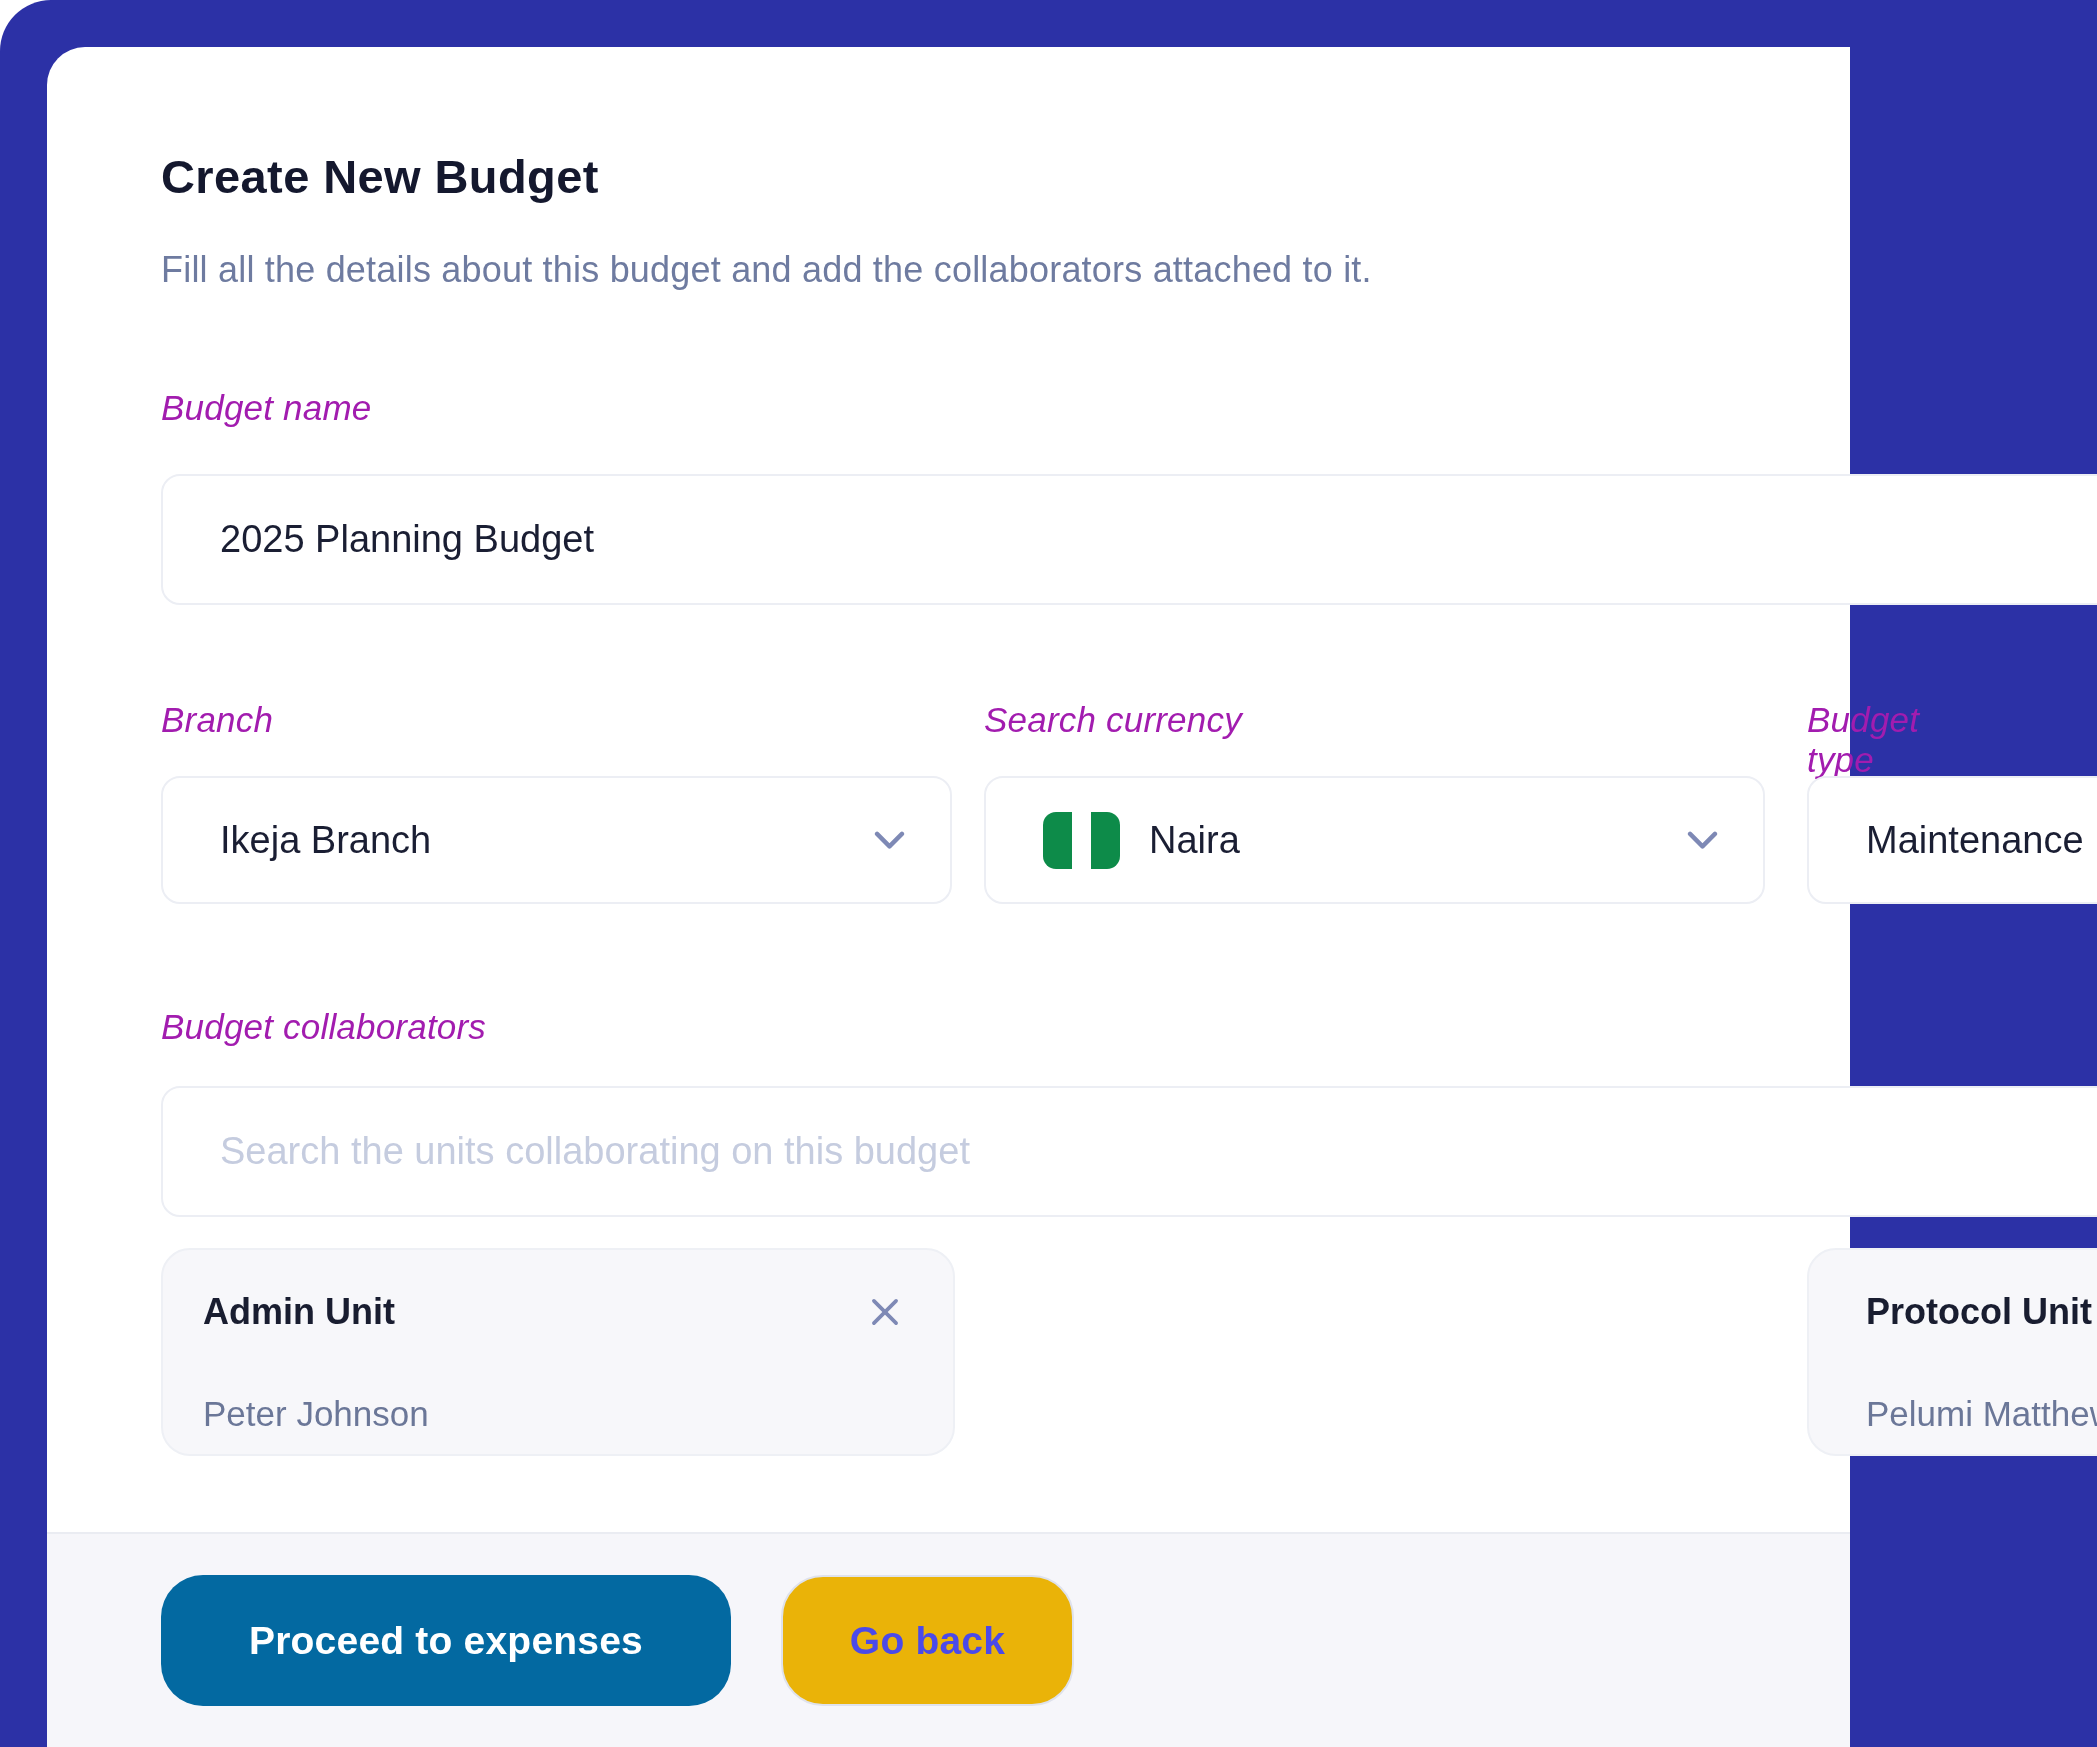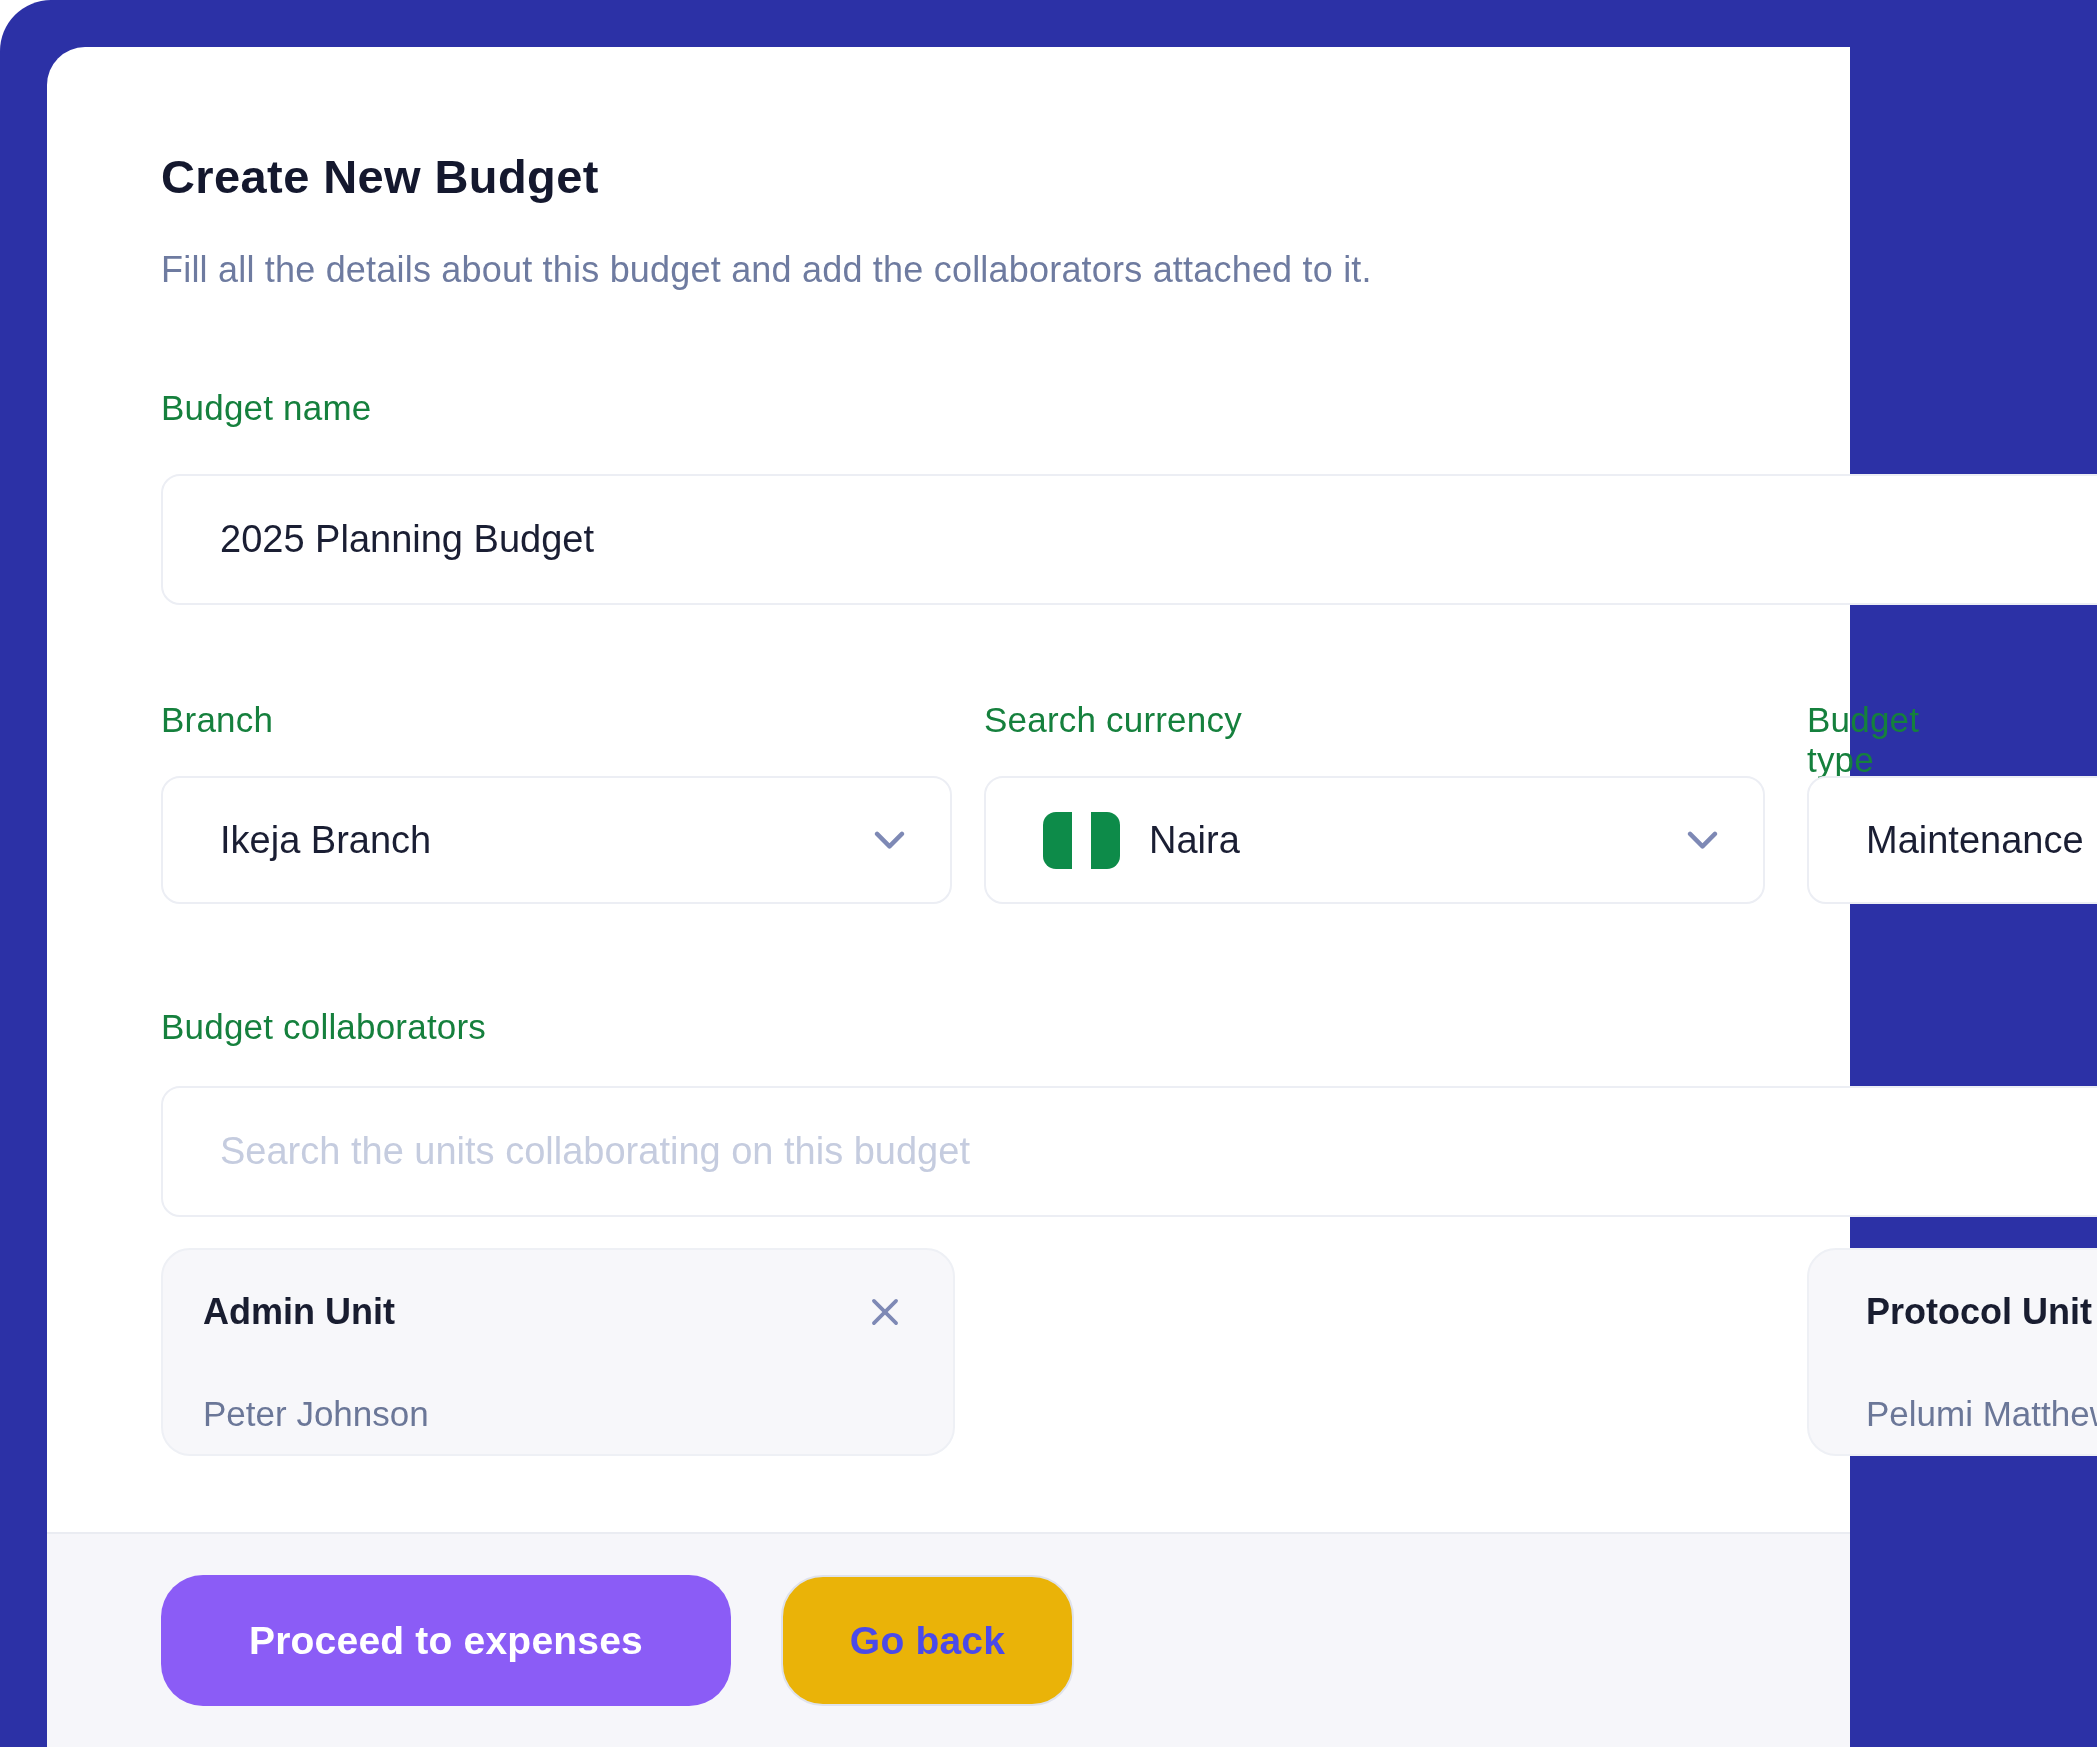--- a/index.html
+++ b/index.html
@@ -20,21 +20,21 @@
   .abs{position:absolute;}
   .page-title{
     left:114px;top:102px;
     font-size:47px;font-weight:700;color:#14182e;letter-spacing:0.4px;
   }
   .page-subtitle{
     left:114px;top:202px;
     font-size:36px;font-weight:400;color:#6e7ba0;letter-spacing:0.2px;
   }
   .field-label{
-    font-size:35px;color:#15803d;letter-spacing:0.2px;
+    font-size:35px;color:#a21caf;letter-spacing:0.2px;font-style:italic;
   }
   .text-input{
     box-sizing:border-box;height:131px;width:1997px;
     border:2.2px solid #eceef4;border-radius:19px;background:#ffffff;
     padding:0 0 0 57px;outline:none;
     font-family:"Liberation Sans", sans-serif;
     font-size:38px;font-weight:500;color:#1a1e33;
   }
   .text-input::placeholder{color:#c5ccdf;font-weight:400;}
   .select{
@@ -64,21 +64,21 @@
   .footer{
     position:absolute;left:0;right:0;top:1485px;bottom:0;
     background:#f6f6fa;border-top:2.2px solid #eaecf2;
   }
   .btn{
     position:absolute;top:41px;height:131px;box-sizing:border-box;
     display:flex;align-items:center;justify-content:center;
     border-radius:42px;font-size:39px;font-weight:700;cursor:pointer;
     letter-spacing:0.2px;
   }
-  .btn-primary{left:114px;width:570px;background:#8b5cf6;color:#ffffff;border:none;}
+  .btn-primary{left:114px;width:570px;background:#0369a1;color:#ffffff;border:none;}
   .btn-secondary{left:688px;width:293px;background:#eab308;color:#4b4ae9;border:2.2px solid #dfe2ec;margin-left:46px;}
 </style>
 </head>
 <body>
 
 <div class="blue-bg"></div>
 
 <div class="card">
 
   <h1 class="abs page-title" style="margin:0">Create New Budget</h1>

